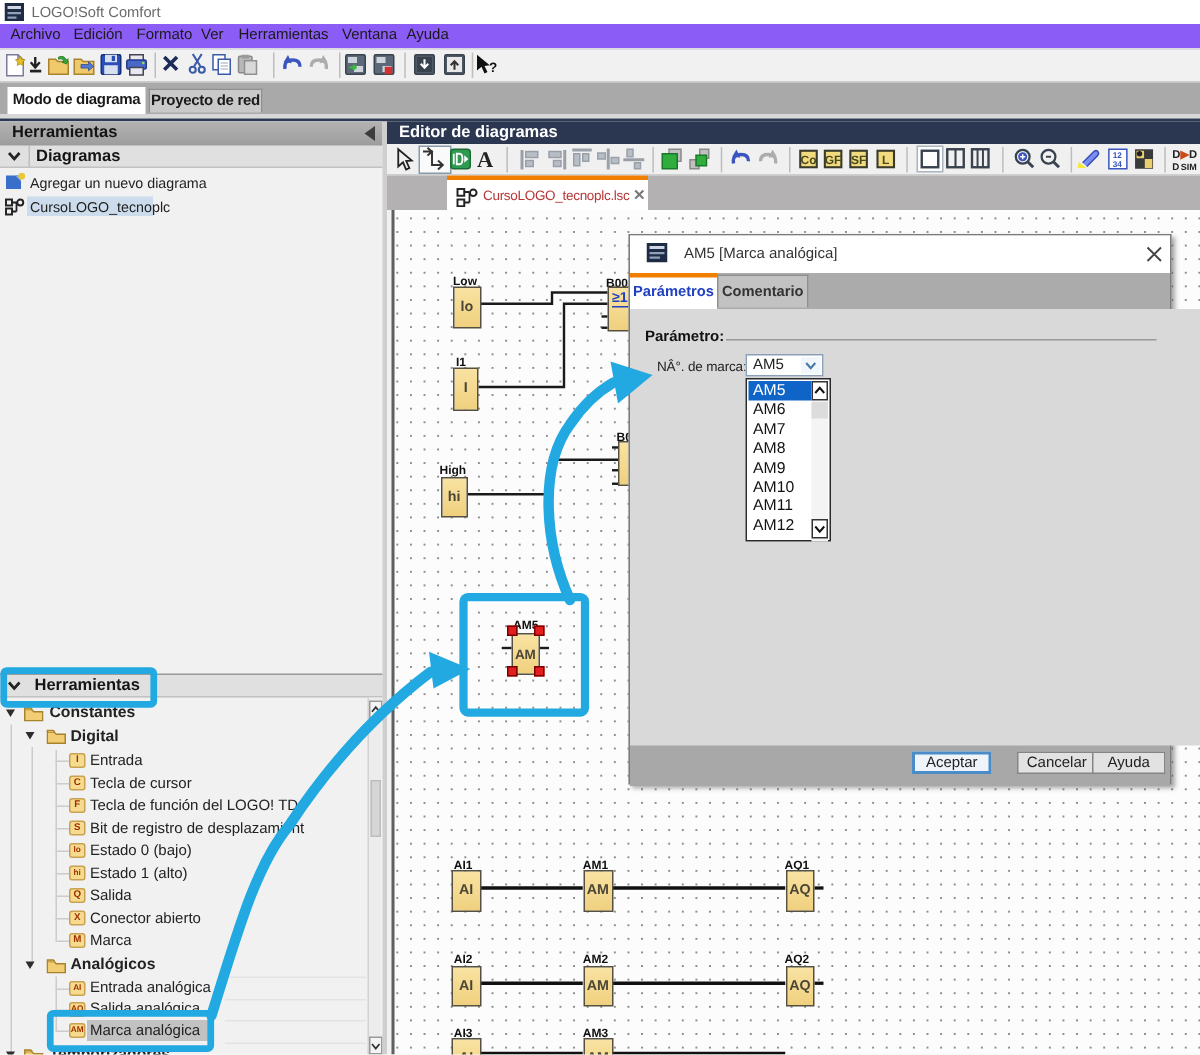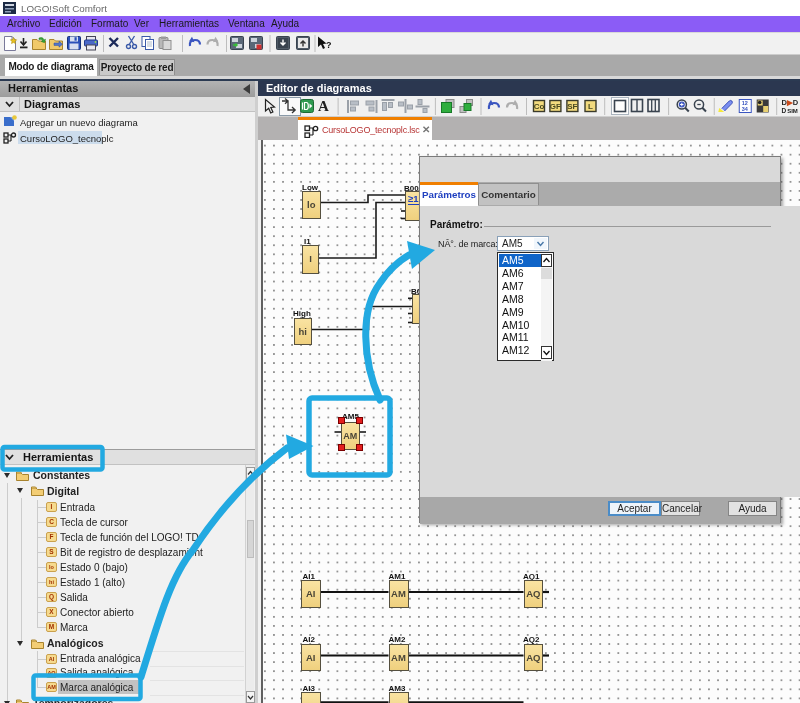--- a/index.html
+++ b/index.html
@@ -531,20 +531,32 @@
 <path d="M 150.5,452 L 265.5,452" fill="none" stroke="#111" stroke-width="2.2"></path>
 <path d="M 285,452 L 291,452" fill="none" stroke="#111" stroke-width="2.2"></path>
 <path d="M 62.5,515.5 L 130.5,515.5" fill="none" stroke="#111" stroke-width="2.2"></path>
 <path d="M 150.5,515.5 L 265.5,515.5" fill="none" stroke="#111" stroke-width="2.2"></path>
 <path d="M 285,515.5 L 291,515.5" fill="none" stroke="#111" stroke-width="2.2"></path>
 <path d="M 62.5,562.3 L 130.5,562.3" fill="none" stroke="#111" stroke-width="2.2"></path>
 <path d="M 150.5,562.3 L 265.5,562.3" fill="none" stroke="#111" stroke-width="2.2"></path>
   </svg>
 
 <div class="abs" id="dialog">
+    <div id="dlg-title">
+      <svg style="position:absolute;left:11px;top:5px" width="14" height="13">
+        <rect width="14" height="13" fill="#1d2b45"></rect>
+        <rect x="2" y="2" width="10" height="2" fill="#cfd6e2"></rect>
+        <rect x="2" y="6" width="10" height="1.5" fill="#8fa0b8"></rect>
+        <rect x="2" y="9" width="7" height="1.5" fill="#8fa0b8"></rect>
+      </svg>
+      <div class="txt">AM5 [Marca analógica]</div>
+      <svg style="position:absolute;left:344px;top:7px" width="11" height="11">
+        <path d="M1 1 L10 10 M10 1 L1 10" stroke="#444" stroke-width="1.3"></path>
+      </svg>
+    </div>
 <div id="dlg-tabs">
       <div id="dlg-tab1">Parámetros</div>
       <div id="dlg-tab2">Comentario</div>
     </div>
 <div id="dlg-body">
       <div style="position:absolute;left:10px;top:13px;font-size:10px;font-weight:bold;color:#111">Parámetro:</div>
       <div style="position:absolute;left:64px;top:20px;width:287px;height:1px;background:#9a9a9a"></div>
       <div style="position:absolute;left:18px;top:33px;font-size:9px;letter-spacing:-0.1px;color:#222">NÂ°. de marca:</div>
       <div id="combo">
         <div style="position:absolute;left:4px;top:1px">AM5</div>
@@ -566,21 +578,21 @@
             <path d="M1.5 7 L4.5 3.5 L7.5 7" stroke="#111" stroke-width="1.3" fill="none"></path>
           </svg></div>
 <div style="position:absolute;right:1px;top:15px;width:11px;height:11px;background:#dcdcdc"></div>
 <div style="position:absolute;right:1px;bottom:1px;width:11px;height:13px;background:#fff;border:1px solid #333"><svg width="9" height="11">
             <path d="M1.5 4 L4.5 7.5 L7.5 4" stroke="#111" stroke-width="1.3" fill="none"></path>
           </svg></div>
       </div>
     </div>
 <div id="dlg-btnband">
       <div class="dbtn" style="left:188px;width:53px;background:#eef4fa;border:2px solid #4a8cc8;line-height:11px">Aceptar</div>
-      <div class="dbtn" style="left:241px;width:39px">Cancelar</div>
+      <div class="dbtn" style="left:258px;width:53px">Cancelar</div>
       <div class="dbtn" style="left:308px;width:49px">Ayuda</div>
     </div>
   </div>
 
 <svg class="abs" id="overlay" width="800" height="703">
     <rect x="2.5" y="447" width="100" height="22.5" rx="2" fill="none" stroke="#22a9e1" stroke-width="4.5"></rect>
 <rect x="33.5" y="675.5" width="107" height="23.5" rx="2" fill="none" stroke="#22a9e1" stroke-width="4.5"></rect>
 <rect x="309" y="398" width="81" height="77" rx="3" fill="none" stroke="#22a9e1" stroke-width="5.5"></rect>
 <path d="M141 677 C160 615 172 575 193 550 C218 512 250 476 287 448" fill="none" stroke="#22a9e1" stroke-width="7" stroke-linecap="round"></path>
 <path d="M313.5 446 L286 434.5 L289 459 Z" fill="#22a9e1"></path>

